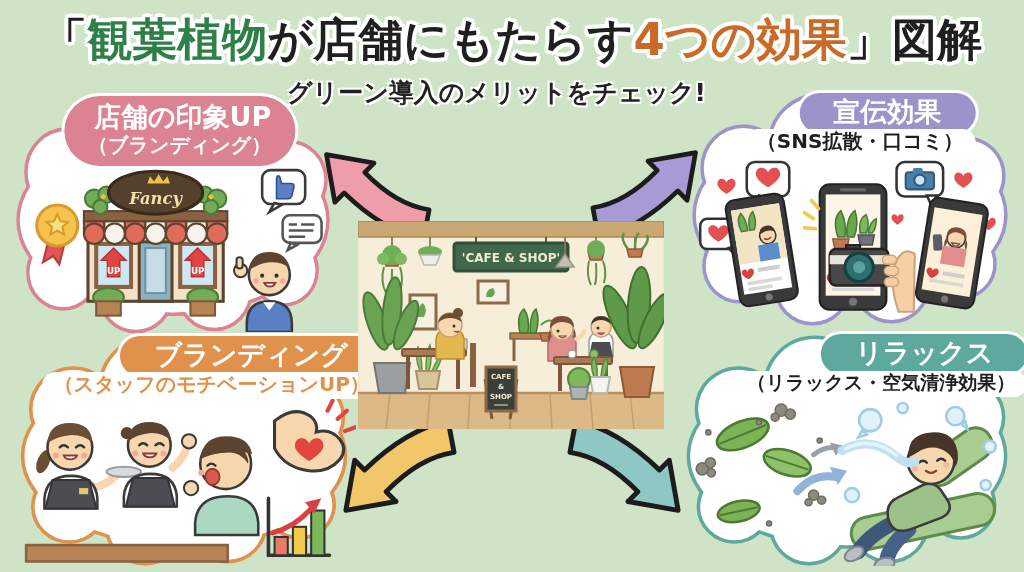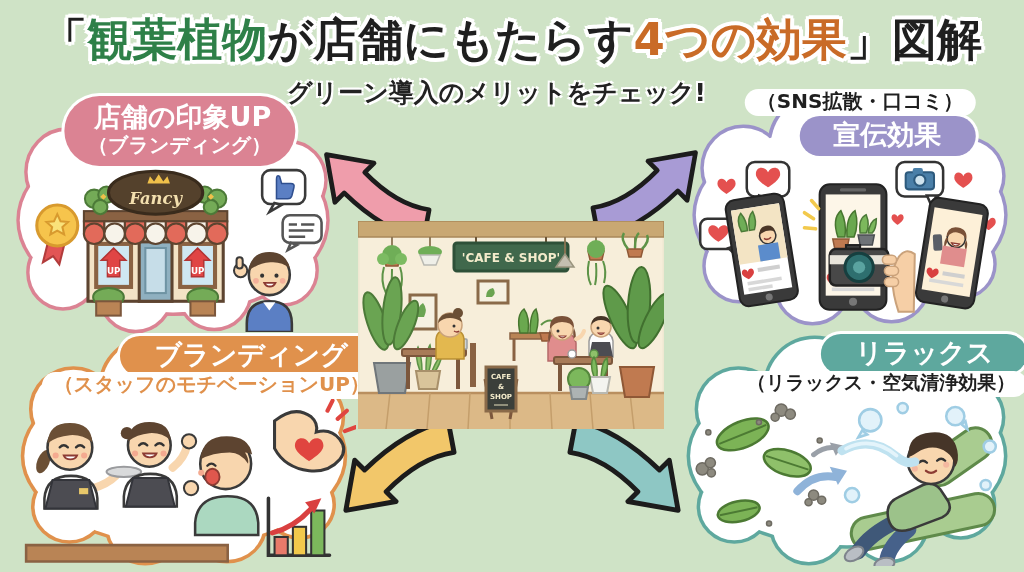--- a/index.html
+++ b/index.html
@@ -218,22 +218,22 @@
           <circle cx="138" cy="55" r="48"></circle>
           <circle cx="222" cy="57" r="46"></circle>
           <circle cx="288" cy="86" r="36"></circle>
           <circle cx="58" cy="176" r="34"></circle>
           <circle cx="132" cy="196" r="36"></circle>
           <circle cx="212" cy="194" r="36"></circle>
           <circle cx="283" cy="174" r="32"></circle>
       </g>
     </svg>
     <div class="pill pill--stacked" style="left:53%;top:3px;transform:translateX(-50%);">
+      <div><span class="pill-title">宣伝効果</span></div>
       <div><span class="pill-sub sub-dark">（SNS拡散・口コミ）</span></div>
-      <div><span class="pill-title">宣伝効果</span></div>
     </div>
     <svg class="illus" style="left:16px;top:68px;width:304px;height:166px;" viewBox="0 0 300 164">
 
       <g fill="#e4504f">
         <path d="M28 24 c-2,-5 -9,-5 -9,1.5 c0,5 9,10 9,10 c0,0 9,-5 9,-10 c0,-6.5 -7,-6.5 -9,-1.5 z"></path>
         <path d="M262 18 c-2,-5 -9,-5 -9,1.5 c0,5 9,10 9,10 c0,0 9,-5 9,-10 c0,-6.5 -7,-6.5 -9,-1.5 z"></path>
         <path d="M287 62 c-1.6,-4 -7,-4 -7,1.2 c0,4 7,8 7,8 c0,0 7,-4 7,-8 c0,-5.2 -5.4,-5.2 -7,-1.2 z"></path>
         <path d="M197 58 c-1.4,-3.5 -6,-3.5 -6,1 c0,3.4 6,7 6,7 c0,0 6,-3.6 6,-7 c0,-4.5 -4.6,-4.5 -6,-1 z"></path>
       </g>
 

